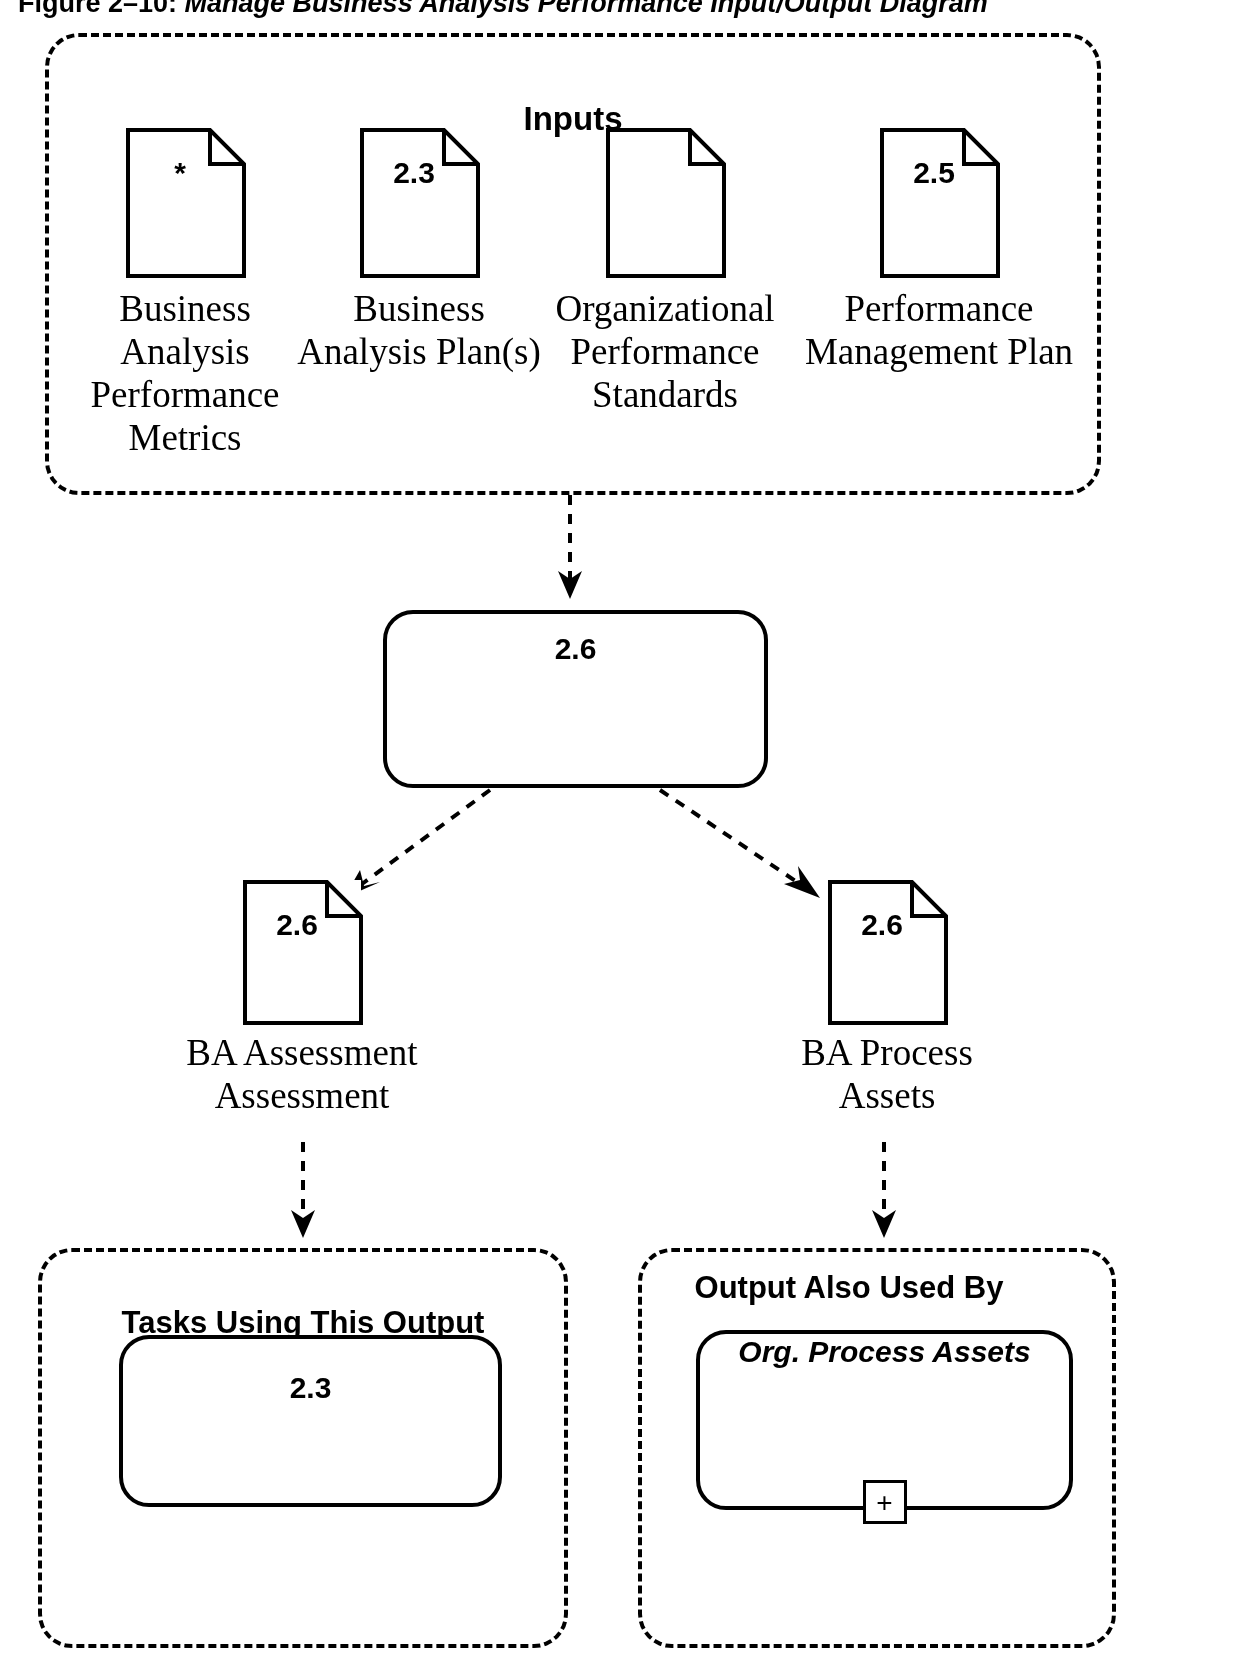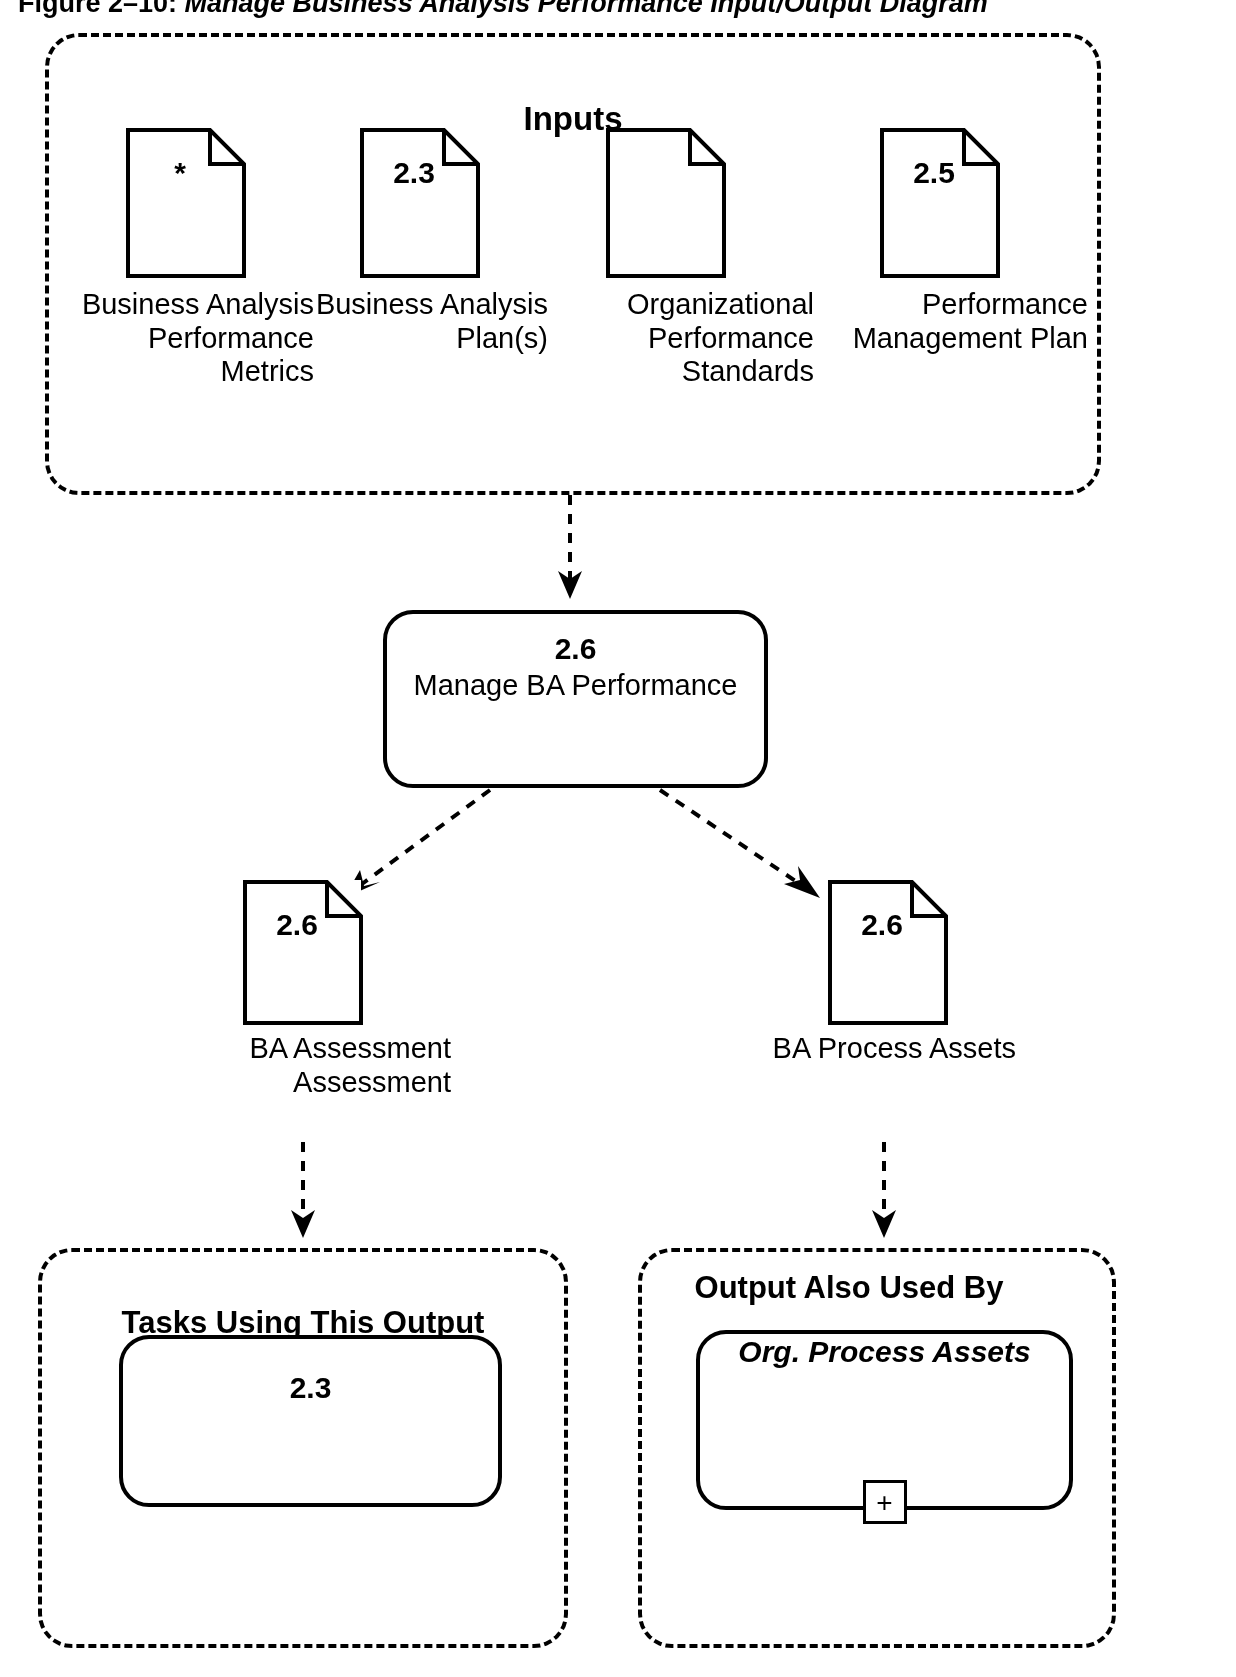--- a/index.html
+++ b/index.html
@@ -89,23 +89,24 @@
     width: 108px;
     text-align: center;
     font-size: 30px;
     font-weight: bold;
   }
   .doc .doclabel {
     position: absolute;
     top: 160px;
     left: -70px;
     width: 258px;
-    text-align: right;
-    font-size: 29px;
+    text-align: center;
+    font-size: 37px;
     line-height: 1.16;
+    font-family: Liberation Serif, serif;
   }
   .doc .doclabel.wide {
     left: -90px;
     width: 298px;
   }
 
   
   .task-box {
     position: absolute;
     border: 4px solid #000;
@@ -228,21 +229,20 @@
   <div class="doclabel wide">Performance Management Plan</div>
 </div>
 
 <svg class="connector" style="left:520px; top:495px;" width="140" height="120">
   <line x1="50" y1="0" x2="50" y2="84" stroke="#000" stroke-width="4" stroke-dasharray="10,9"></line>
   <path d="M50,104 L38,76 L50,84 L62,76 Z" fill="#000"></path>
 </svg>
 
 <div class="task-box" id="process-box">
   <div class="task-num">2.6</div>
-  <div class="task-label">Manage BA Performance</div>
 </div>
 
 <svg class="connector" style="left:330px; top:786px;" width="180" height="130">
   <line x1="160" y1="4" x2="32" y2="98" stroke="#000" stroke-width="4" stroke-dasharray="10,9"></line>
   <path d="M14,112 L30,84 L34,100 L50,96 Z" fill="#000"></path>
 </svg>
 
 <svg class="connector" style="left:640px; top:786px;" width="200" height="130">
   <line x1="20" y1="4" x2="160" y2="98" stroke="#000" stroke-width="4" stroke-dasharray="10,9"></line>
   <path d="M180,112 L144,98 L160,94 L158,80 Z" fill="#000"></path>

